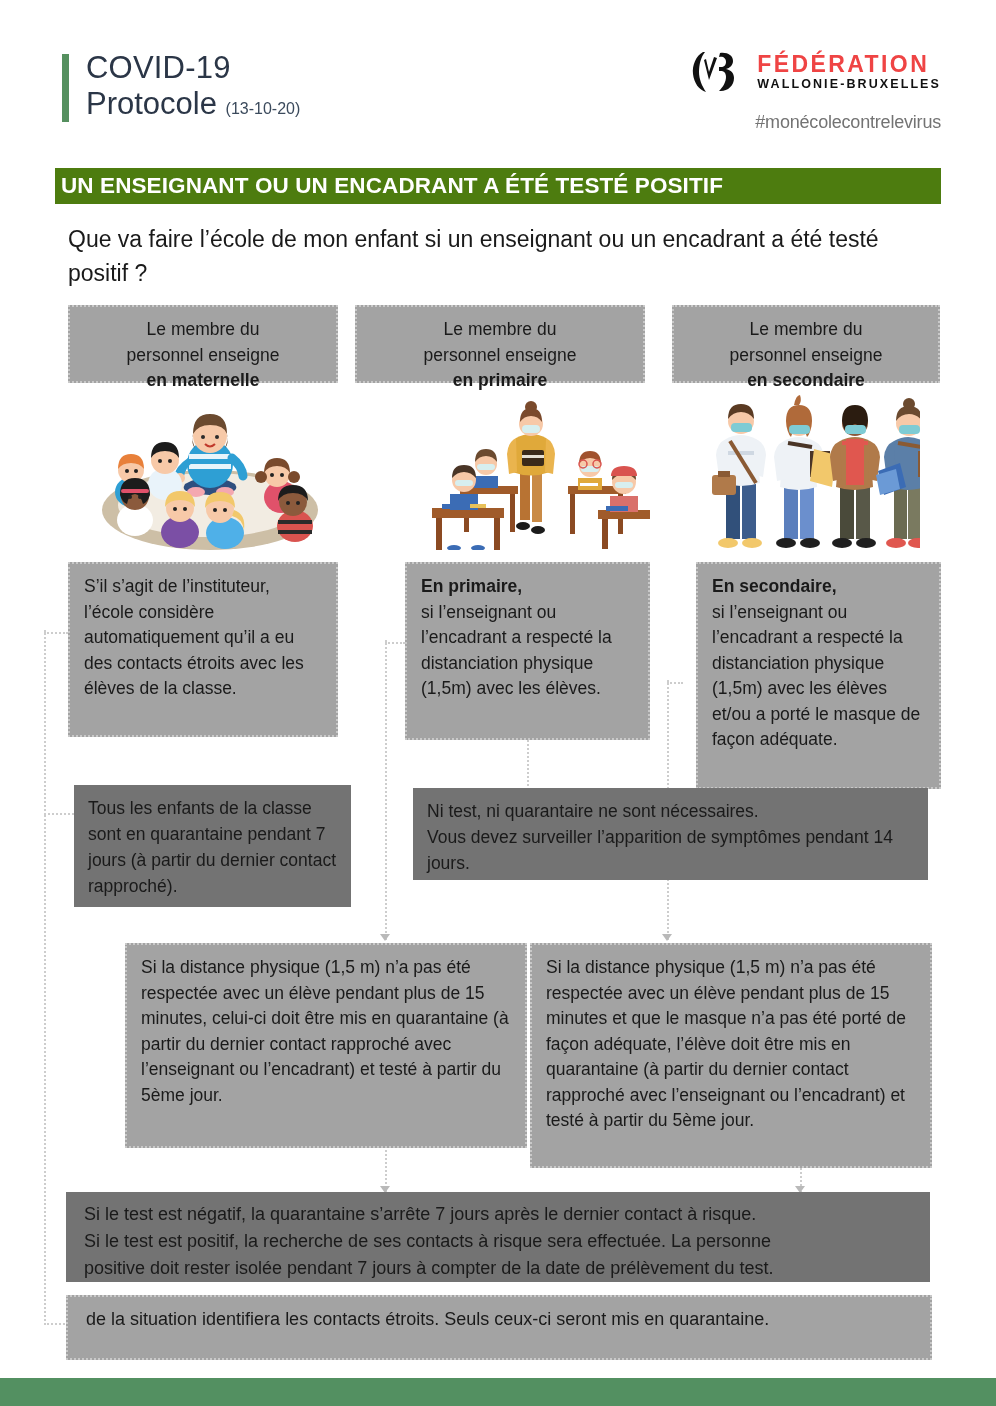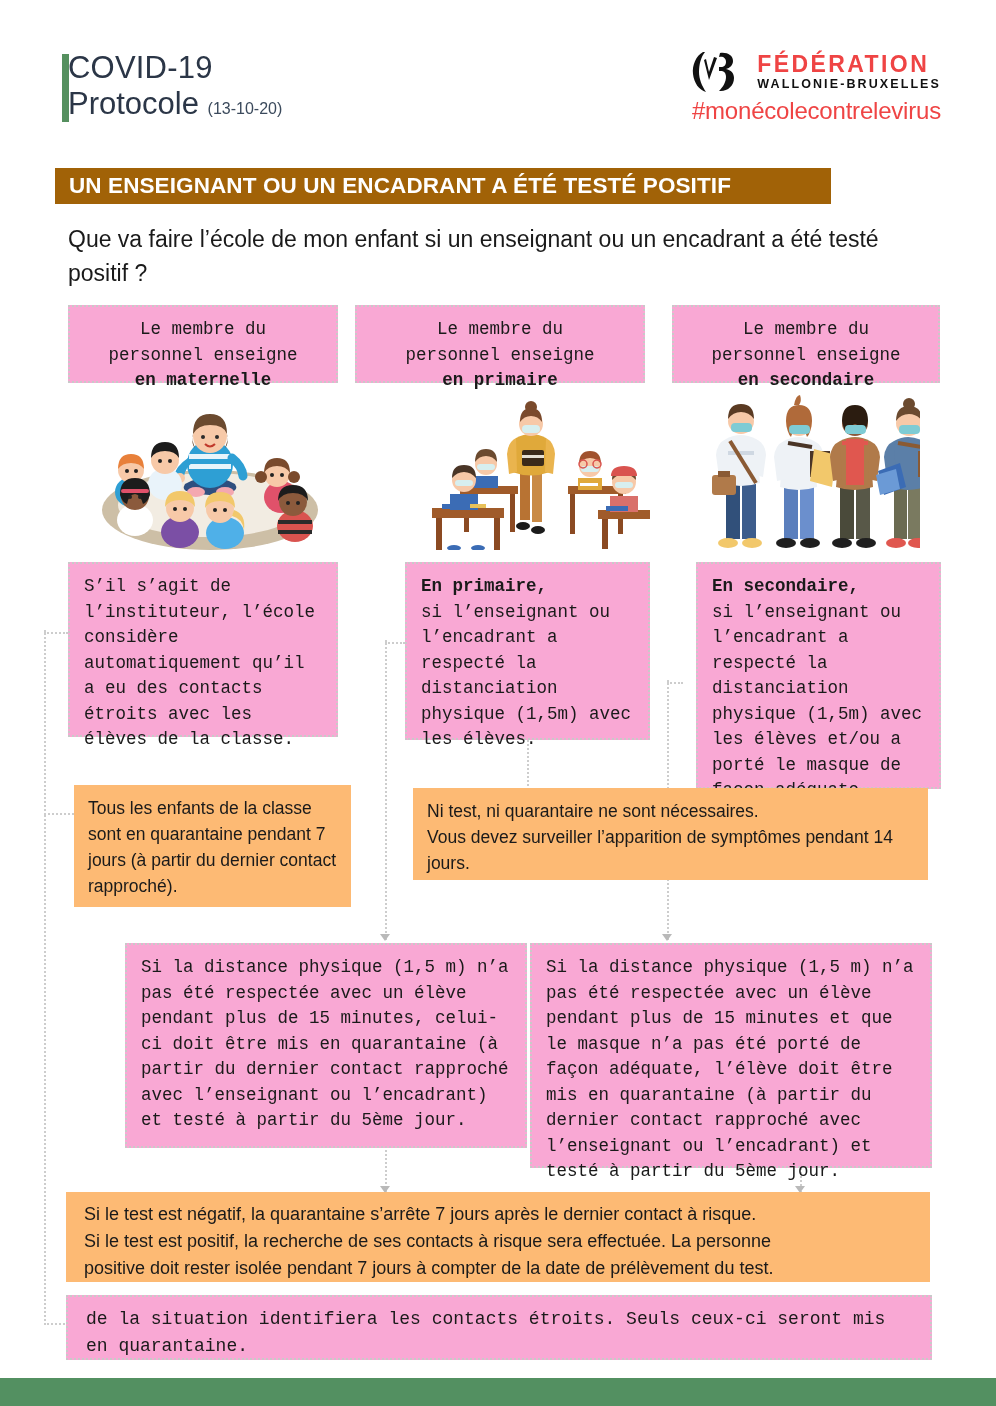--- a/index.html
+++ b/index.html
@@ -8,62 +8,61 @@
     width: 996px; height: 1406px;
     background: #ffffff;
     font-family: "Liberation Sans", sans-serif;
     color: #1a1a1a;
     position: relative;
     overflow: hidden;
   }
 
   
   .header { position:absolute; left:0; top:0; width:996px; height:150px; }
-  .title-block { position:absolute; left:62px; top:50px; padding-left:6px; }
+  .title-block { position:absolute; left:62px; top:50px; padding-left:24px; }
   .title-bar { position:absolute; left:0; top:4px; width:7px; height:68px; background:#55905f; }
   .t-covid { font-size:31px; color:#2b3647; line-height:36px; letter-spacing:.2px; font-weight:400;}
   .t-proto { font-size:31px; color:#2b3647; line-height:36px; font-weight:400; }
   .t-date { font-size:16px; color:#3b4a5c; }
 
   .logo-block { position:absolute; right:55px; top:48px; text-align:right; }
   .logo-row { display:flex; align-items:center; justify-content:flex-end; gap:12px; }
   .logo-mark { width:58px; height:48px; }
   .fed-text { text-align:left; }
   .fed-1 { font-size:23px; font-weight:bold; letter-spacing:2.4px; color:#ef4444; line-height:24px; }
   .fed-2 { font-size:12.5px; font-weight:bold; letter-spacing:2.1px; color:#111; line-height:16px; }
-  .hashtag { font-size:24px; color:#ef4444; margin-top:1px; letter-spacing:-.2px;}
+  .hashtag { font-size:18px; color:#737373; margin-top:16px; letter-spacing:-.2px;}
 
   
   .banner {
-    position:absolute; left:55px; top:168px; width:776px; height:36px;
-    background:#a16207; color:#fff;
+    position:absolute; left:55px; top:168px; width:886px; height:36px;
+    background:#4d7c0f; color:#fff;
     font-size:22.5px; font-weight:bold; letter-spacing:.1px;
-    display:flex; align-items:center; padding-left:14px;
+    display:flex; align-items:center; padding-left:6px;
     font-family:"Liberation Sans", sans-serif;
   }
 
   .subtitle {
     position:absolute; left:68px; top:222px; width:860px;
     font-size:23px; line-height:34px; color:#1a1a1a;
   }
 
   
   .dbox {
     position:absolute;
     border:2px dotted #c9c9c9;
-    background:#f9a8d4;
+    background:#a3a3a3;
     font-size:17.5px;
     line-height:25.5px;
     color:#1a1a1a;
-    font-family:Liberation Mono, monospace;
   }
   .dbox.center { text-align:center; }
   .gbox {
     position:absolute;
-    background:#fdba74;
+    background:#737373;
     font-size:17.5px;
     line-height:26px;
     color:#1a1a1a;
   }
   .pad { padding:10px 14px; }
   b { font-weight:bold; }
 
   
   .vline { position:absolute; border-left:2px dotted #cdcdcd; }
   .hline { position:absolute; border-top:2px dotted #cdcdcd; }

